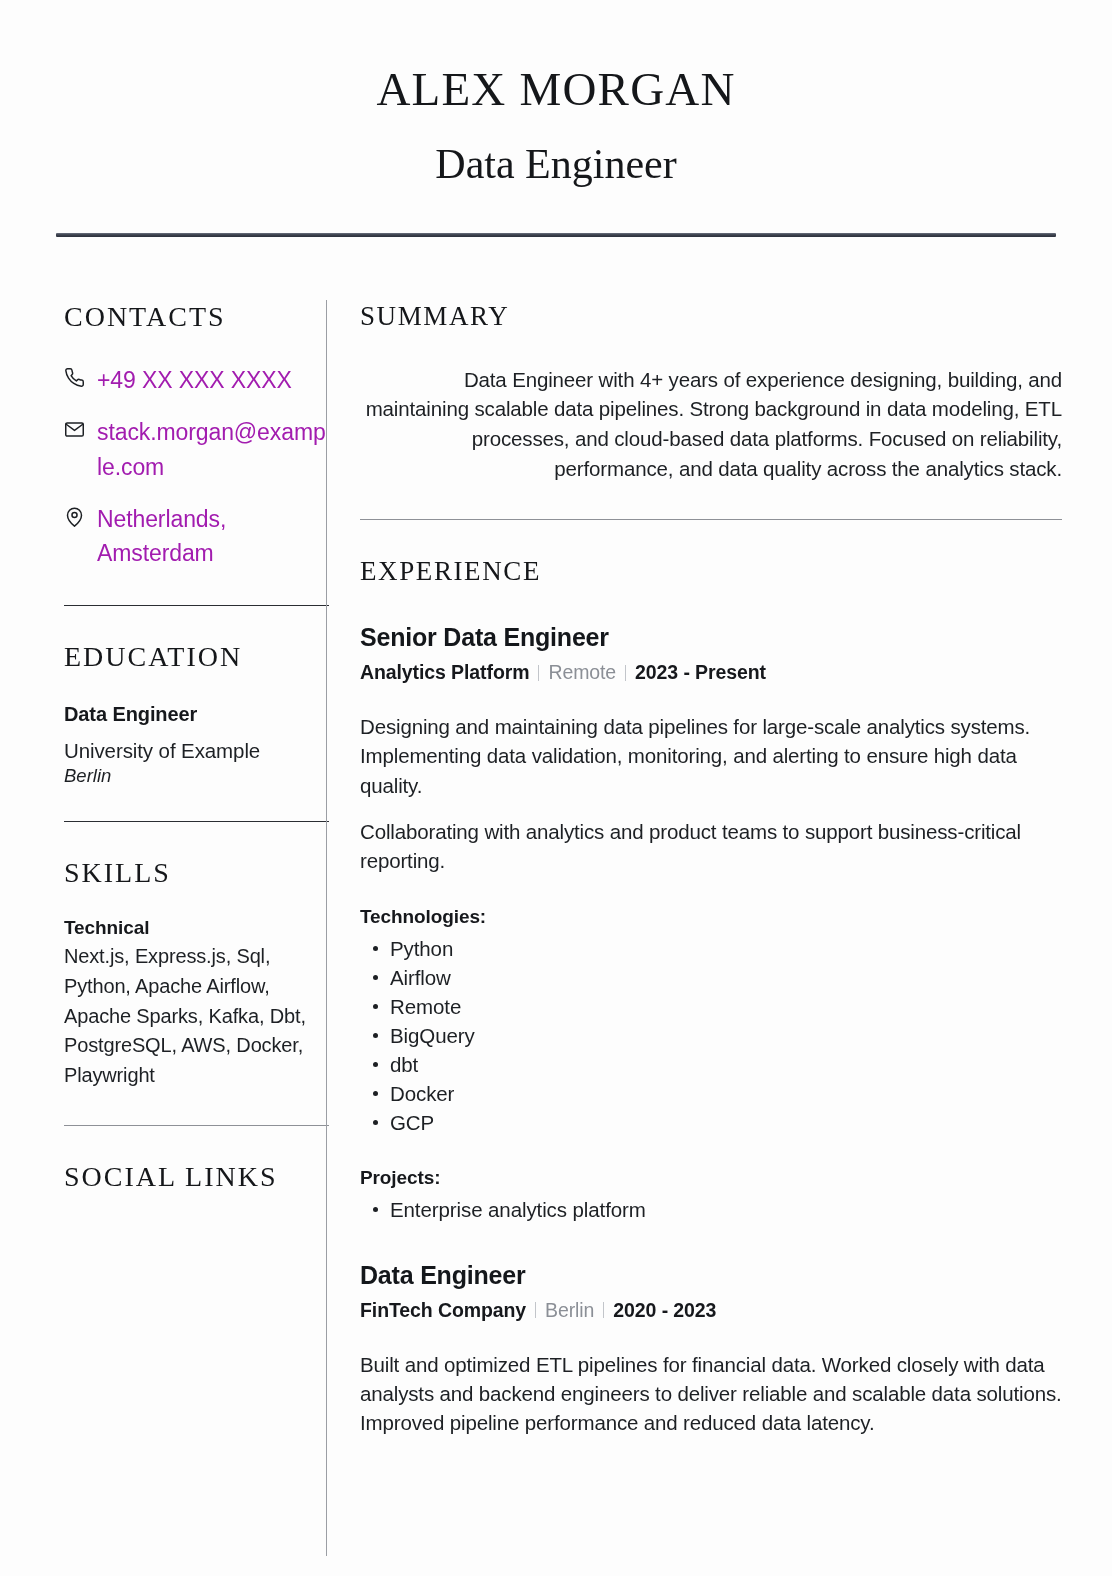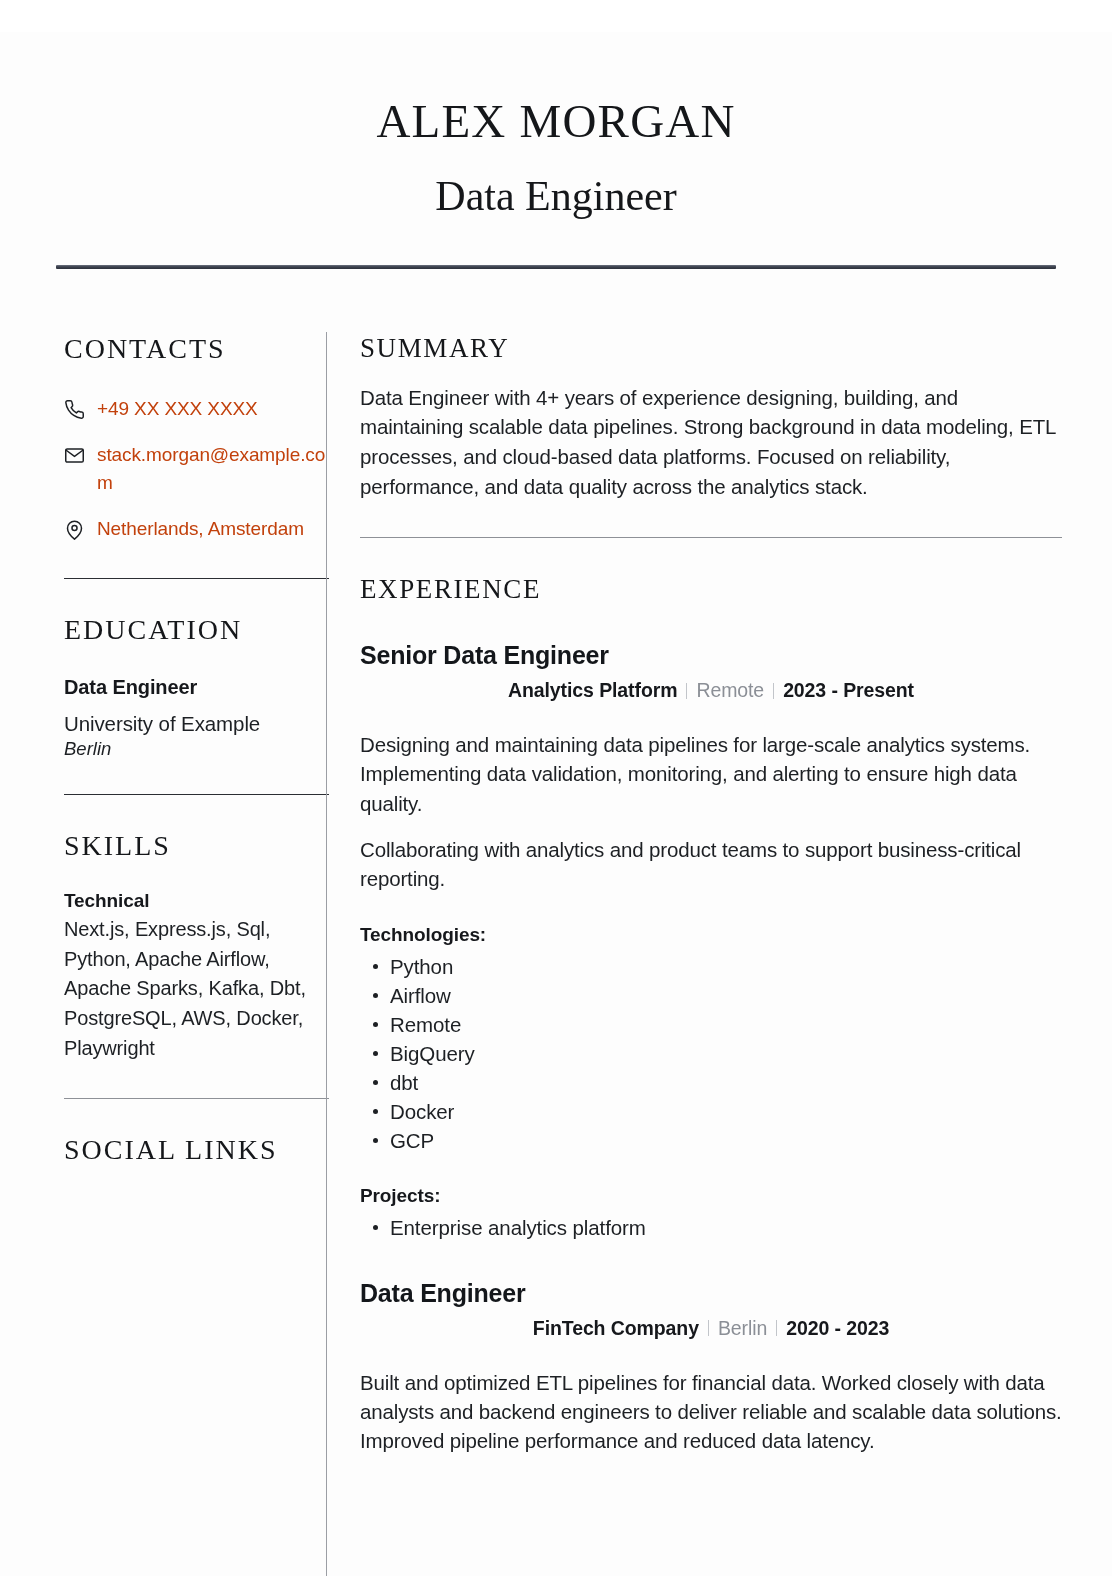--- a/index.html
+++ b/index.html
@@ -17,21 +17,20 @@
     width: 1112px;
     height: 1576px;
     background: #fdfdfd;
     padding: 0;
   }
 
   
   .header {
     padding: 62px 56px 0 56px;
     text-align: center;
-    margin-top: 32px;
   }
   .name {
     font-family: "Liberation Serif", serif;
     font-size: 47px;
     letter-spacing: 1.2px;
     color: #15171a;
     font-weight: 400;
     line-height: 1.18;
   }
   .job-title {
@@ -111,22 +110,22 @@
     margin-bottom: 17px;
   }
   .contact-icon {
     width: 21px;
     flex: 0 0 21px;
     padding-top: 4px;
     color: #1d2024;
   }
   .contact-icon svg { display: block; }
   .contact-text {
-    font-size: 19px;
-    color: #c2410c;
+    font-size: 23px;
+    color: #a21caf;
     line-height: 1.52;
     letter-spacing: -0.1px;
     word-break: break-word;
   }
 
   .sb-rule { margin: 34px 0 0 0; width: 265px; }
 
   
   .sb-block { margin-top: 36px; }
   .edu-degree {
@@ -163,42 +162,42 @@
     line-height: 1.49;
     margin-top: 3px;
     letter-spacing: -0.15px;
   }
 
   
   .summary-text {
     font-size: 20.5px;
     color: #1d2024;
     line-height: 1.45;
-    margin-top: 19px;
+    margin-top: 33px;
     letter-spacing: -0.15px;
+    text-align: right;
   }
   .main-rule { margin-top: 36px; width: 100%; }
 
   
   .exp-wrap { margin-top: 37px; }
   .job { margin-top: 36px; }
   .job:first-child { margin-top: 32px; }
   .job-role {
     font-size: 25px;
     font-weight: bold;
     color: #14171b;
     letter-spacing: -0.2px;
   }
   .job-meta {
     display: flex;
     align-items: center;
     gap: 9px;
     margin-top: 9px;
     flex-wrap: wrap;
-    justify-content: center;
   }
   .job-company,
   .job-dates {
     font-size: 19.5px;
     font-weight: bold;
     color: #16181c;
     letter-spacing: -0.1px;
   }
   .job-location {
     font-size: 19.5px;

